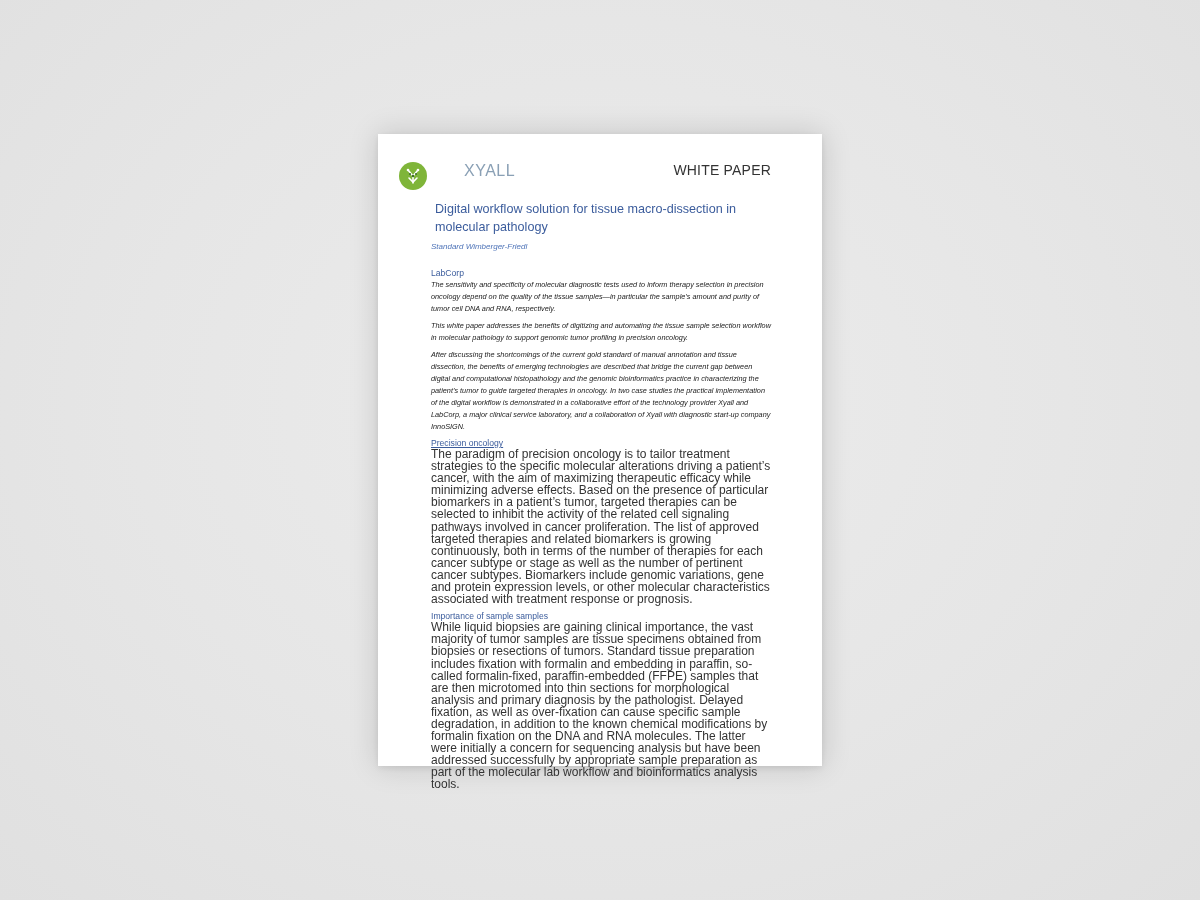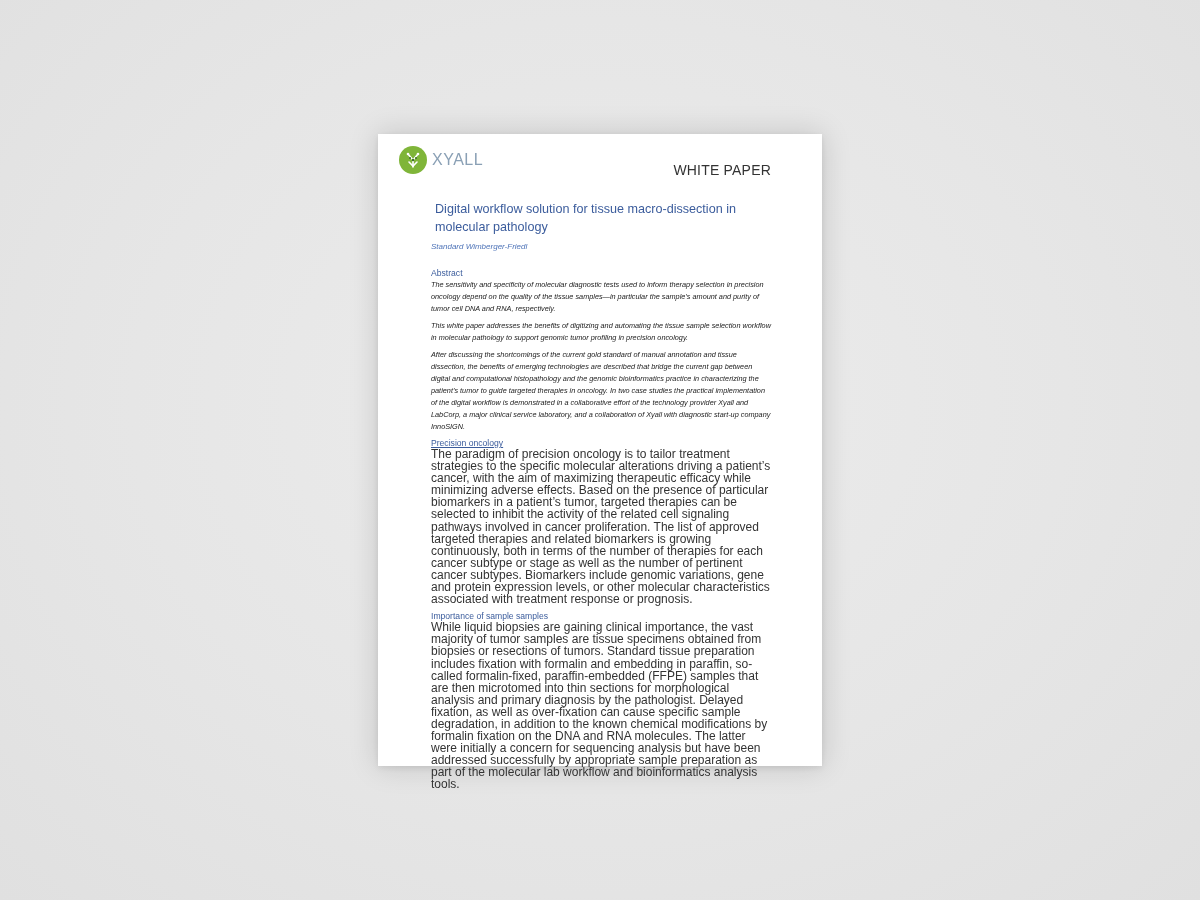--- a/index.html
+++ b/index.html
@@ -19,23 +19,23 @@
       left: 378px;
       top: 134px;
       width: 444px;
       height: 632px;
       background: #ffffff;
       box-shadow: 0 0 28px rgba(0,0,0,0.16), 0 2px 6px rgba(0,0,0,0.08);
     }
     .logo {
       position: absolute;
       left: 21px;
-      top: 12px;
+      top: 28px;
       display: flex;
-      align-items: center;
+      gap: 32px;
     }
     .logo-mark {
       width: 28px;
       height: 28px;
       border-radius: 50%;
       background: #7fb539;
       display: flex;
       align-items: center;
       justify-content: center;
     }
@@ -128,21 +128,21 @@
     <span class="logo-text">XYALL</span>
   </div>
 
   <div class="doc-type">WHITE PAPER</div>
 
   <div class="content">
     <h1 class="title">Digital workflow solution for tissue macro-dissection in molecular pathology</h1>
     <div class="author">Standard Wimberger-Friedl</div>
 
     <div class="abstract">
-      <h2 class="section-heading abstract-heading">Abstract</h2>
+      <h2 class="section-heading abstract-heading">LabCorp</h2>
       <p>The sensitivity and specificity of molecular diagnostic tests used to inform therapy selection in precision oncology depend on the quality of the tissue samples—in particular the sample’s amount and purity of tumor cell DNA and RNA, respectively.</p>
       <p>This white paper addresses the benefits of digitizing and automating the tissue sample selection workflow in molecular pathology to support genomic tumor profiling in precision oncology.</p>
       <p>After discussing the shortcomings of the current gold standard of manual annotation and tissue dissection, the benefits of emerging technologies are described that bridge the current gap between digital and computational histopathology and the genomic bioinformatics practice in characterizing the patient’s tumor to guide targeted therapies in oncology. In two case studies the practical implementation of the digital workflow is demonstrated in a collaborative effort of the technology provider Xyall and LabCorp, a major clinical service laboratory, and a collaboration of Xyall with diagnostic start-up company InnoSIGN.</p>
     </div>
 
     <div>
       <h2 class="section-heading sec2-heading">Precision oncology</h2>
       <p class="body-text">The paradigm of precision oncology is to tailor treatment strategies to the specific molecular alterations driving a patient’s cancer, with the aim of maximizing therapeutic efficacy while minimizing adverse effects. Based on the presence of particular biomarkers in a patient’s tumor, targeted therapies can be selected to inhibit the activity of the related cell signaling pathways involved in cancer proliferation. The list of approved targeted therapies and related biomarkers is growing continuously, both in terms of the number of therapies for each cancer subtype or stage as well as the number of pertinent cancer subtypes. Biomarkers include genomic variations, gene and protein expression levels, or other molecular characteristics associated with treatment response or prognosis.</p>
     </div>
 

